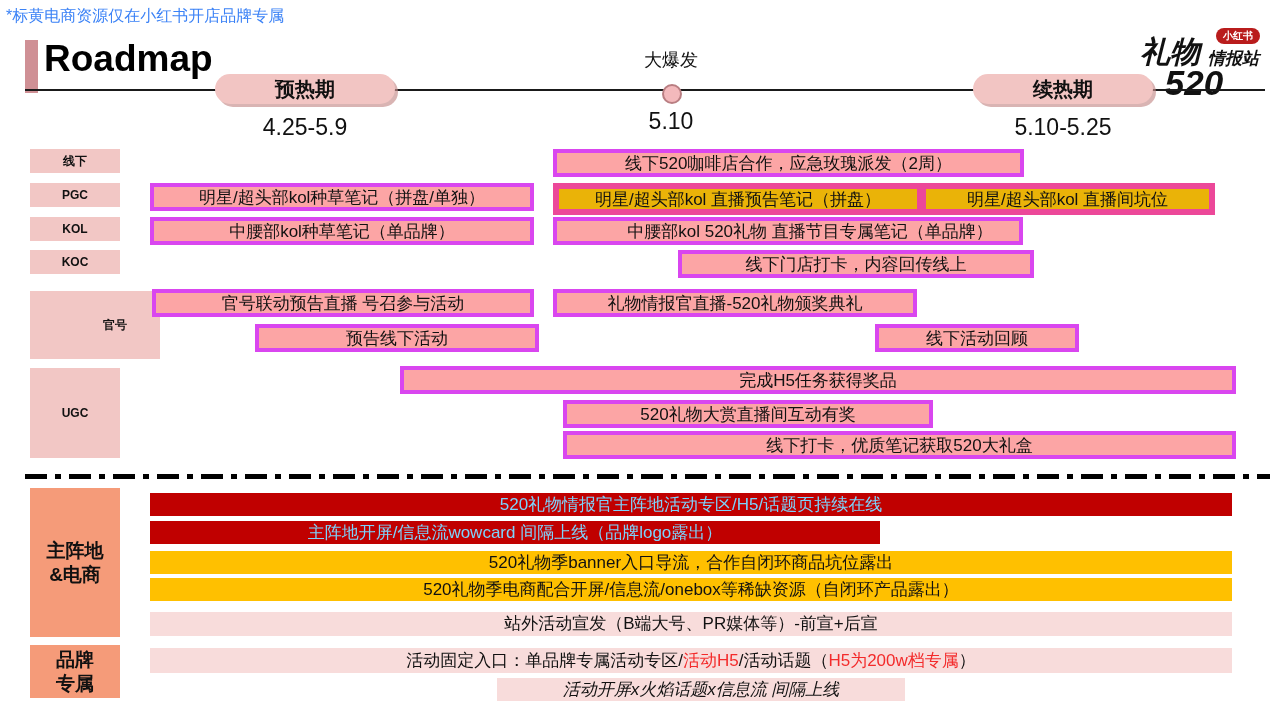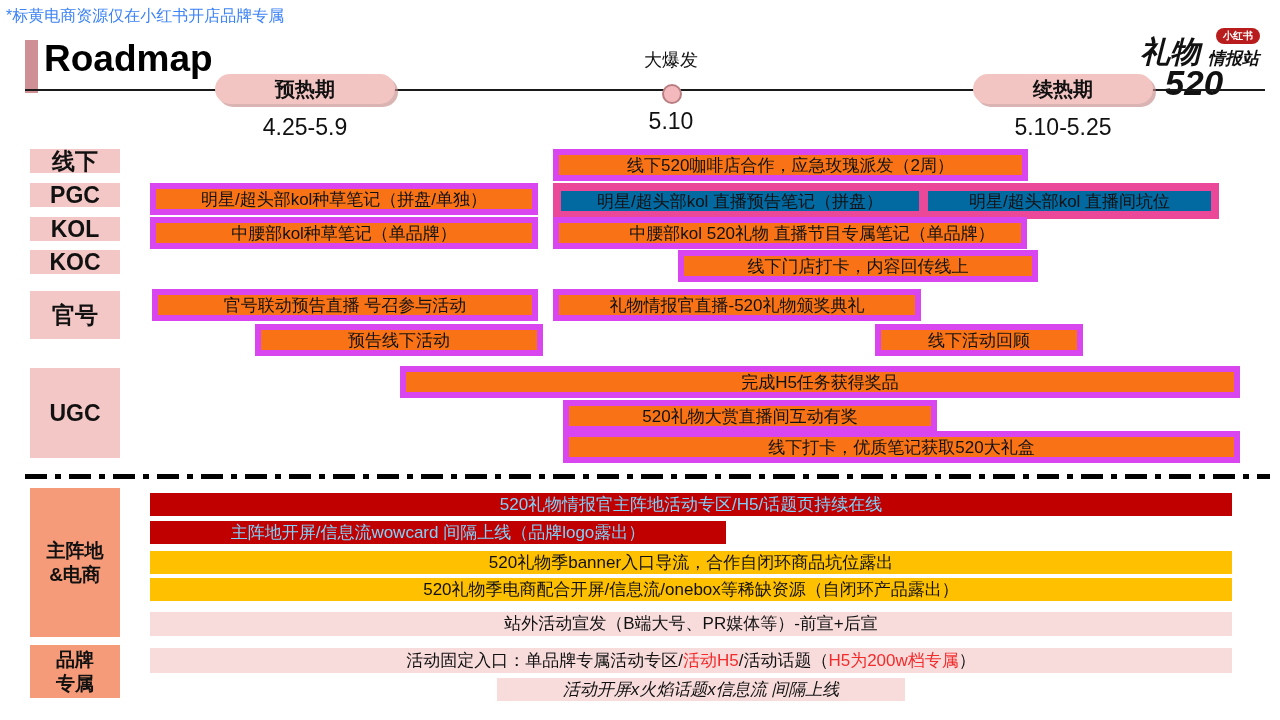--- a/index.html
+++ b/index.html
@@ -26,37 +26,37 @@
   .p1{left:215px;top:74px;}
   .p2{left:973px;top:74px;}
   .tl-dot{left:662px;top:84px;width:16px;height:16px;border-radius:50%;background:#f3b9bc;border:2px solid #b97e82;}
   .burst-label{left:606px;top:48px;width:130px;text-align:center;font-size:18px;}
   .date{font-size:23px;text-align:center;}
   .d1{left:215px;top:114px;width:180px;}
   .d2{left:606px;top:108px;width:130px;}
   .d3{left:973px;top:114px;width:180px;}
 
   
-  .lbl{left:30px;width:90px;background:#f2c7c5;text-align:left;font-weight:bold;font-size:23px;
+  .lbl{left:30px;width:90px;background:#f2c7c5;text-align:left;font-weight:bold;font-size:12px;
        display:flex;align-items:center;justify-content:center;flex-direction:column;}
   .l0{top:149px;height:24px;}
   .l1{top:183px;height:24px;}
   .l2{top:217px;height:24px;}
   .l3{top:250px;height:24px;}
-  .l4{top:291px;height:48px;}
+  .l4{top:291px;height:68px;padding-left:40px;}
   .l5{top:368px;height:90px;}
   .sec{left:30px;width:90px;background:#f59b79;text-align:center;font-weight:bold;font-size:19px;
        display:flex;align-items:center;justify-content:center;flex-direction:column;line-height:24px;}
   .m0{top:488px;height:149px;}
   .m1{top:645px;height:53px;}
 
   
-  .bar{height:20px;background:#f97316;border:6px solid #d946ef;text-align:center;font-size:17px;
+  .bar{height:20px;background:#fca5a5;border:4px solid #d946ef;text-align:center;font-size:17px;
        line-height:21px;color:#111;white-space:nowrap;overflow:hidden;}
-  .yellow{background:#0369a1;border:8px solid #ec4899;color:#111;}
+  .yellow{background:#eab308;border:6px solid #ec4899;color:#111;}
   .b0{left:553px;top:149px;width:463px;}
   .b1{left:150px;top:183px;width:376px;}
   .b2{left:553px;top:183px;width:358px;}
   .b3{left:920px;top:183px;width:283px;}
   .b4{left:150px;top:217px;width:376px;}
   .b5{left:553px;top:217px;width:418px;padding-left:44px;}
   .b6{left:678px;top:250px;width:348px;}
   .b7{left:152px;top:289px;width:374px;}
   .b8{left:553px;top:289px;width:356px;}
   .b9{left:255px;top:324px;width:276px;}
@@ -68,21 +68,21 @@
   
   .divider{left:25px;top:474px;width:1245px;height:5px;
     background:repeating-linear-gradient(90deg,#000 0 22px,transparent 22px 30px,#000 30px 36px,transparent 36px 44px);}
 
   
   .sbar{height:23px;text-align:center;font-size:17px;line-height:23px;white-space:nowrap;overflow:hidden;}
   .darkred{background:#c00000;color:#7dd3fc;}
   .amber{background:#ffc000;color:#111;}
   .lightpink{background:#f8dcdb;color:#111;}
   .c0{left:150px;top:493px;width:1082px;}
-  .c1{left:150px;top:521px;width:576px;}
+  .c1{left:150px;top:521px;width:730px;}
   .c2{left:150px;top:551px;width:1082px;}
   .c3{left:150px;top:578px;width:1082px;}
   .c4{left:150px;top:612px;width:1082px;height:24px;line-height:24px;}
   .c5{left:150px;top:648px;width:1082px;height:25px;line-height:25px;}
   .c6{left:497px;top:678px;width:408px;font-style:italic;}
   .red-seg{color:#f32b2b;}
 </style>
 </head>
 <body>
 

